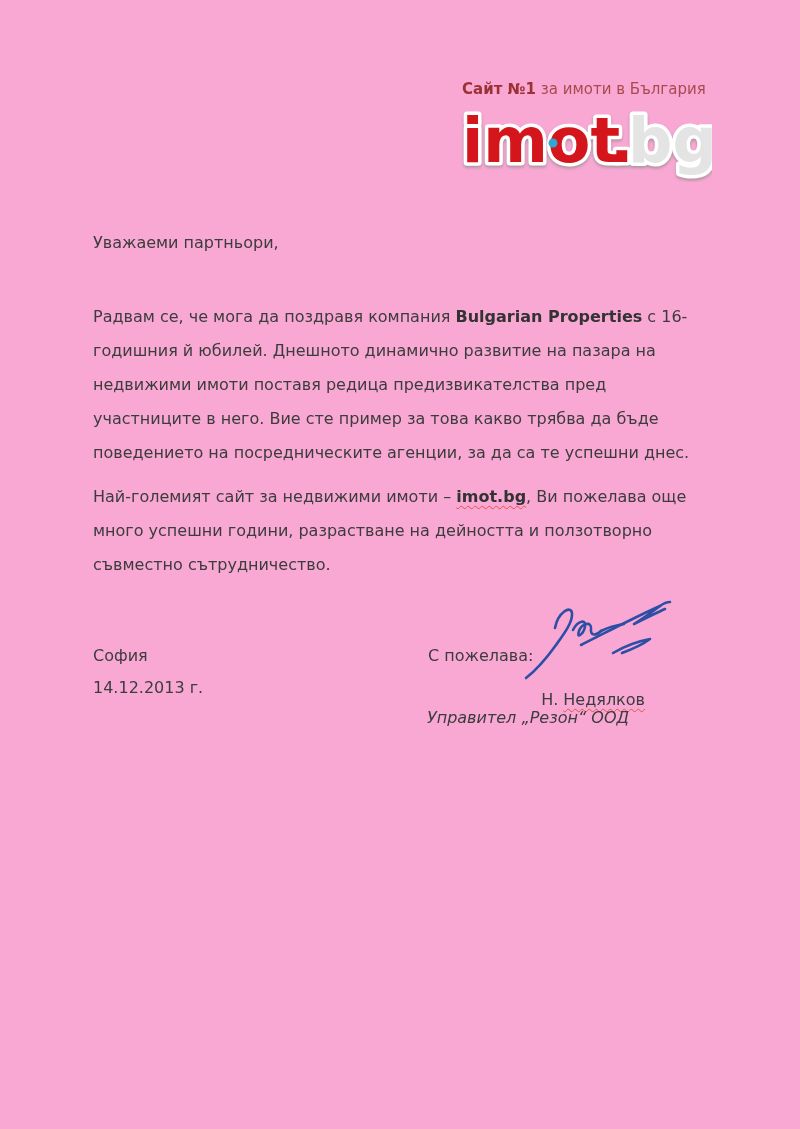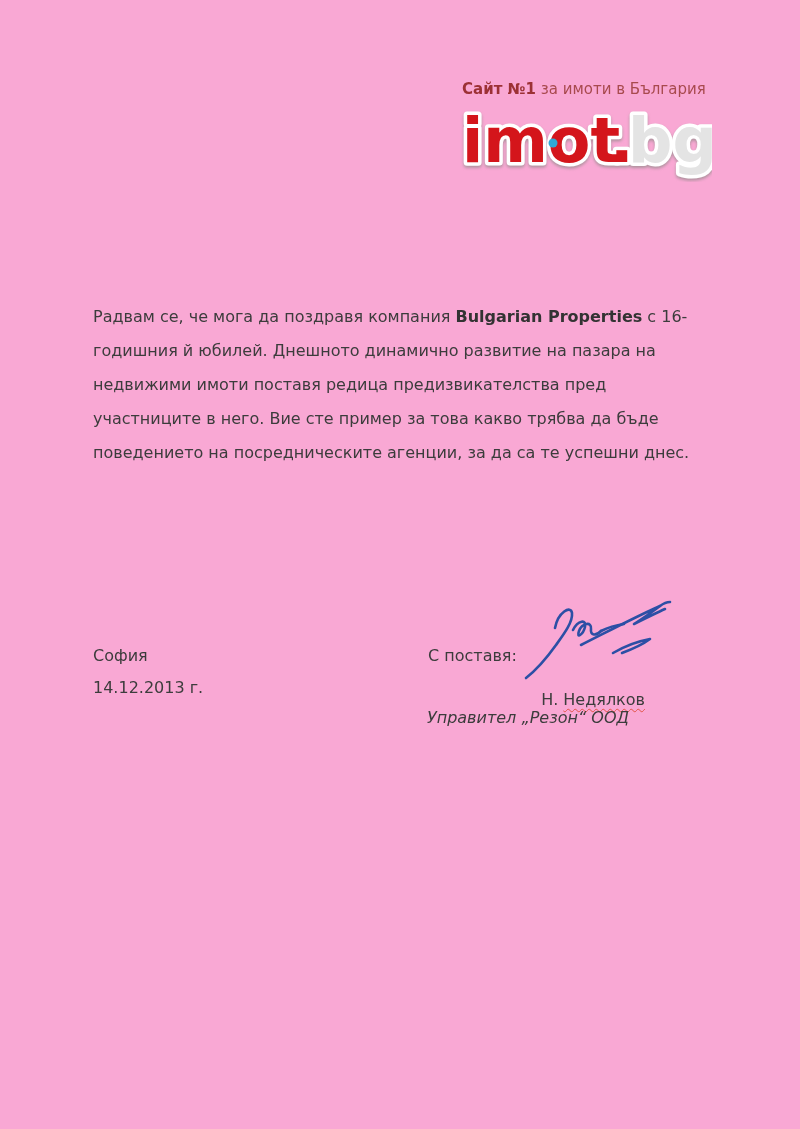--- a/index.html
+++ b/index.html
@@ -67,28 +67,30 @@
         <text x="150" y="60">.</text>
         <text x="168" y="60">bg</text>
       </g>
       <text class="fill-red" x="2" y="60">imot</text>
       <text class="fill-red" x="150" y="60">.</text>
       <text class="fill-silver" x="168" y="60">bg</text>
       <circle class="logo-blue-dot" cx="93" cy="41" r="4.5"></circle>
     </svg>
   </div>
 
+  <div class="salutation">Уважаеми партньори,</div>
 
   <p class="para p1"><span>Радвам се, че мога да поздравя компания </span><span class="b">Bulgarian Properties</span><span> с 16-годишния й юбилей. Днешното динамично развитие на пазара на недвижими имоти поставя редица предизвикателства пред участниците в него. Вие сте пример за това какво трябва да бъде поведението на посредническите агенции, за да са те успешни днес.</span></p>
 
+  <p class="para p2"><span>Най-големият сайт за недвижими имоти – </span><span class="b misspell">imot.bg</span><span>, Ви пожелава още много успешни години, разрастване на дейността и ползотворно съвместно сътрудничество.</span></p>
 
   <div class="signoff">
     <div class="city">София</div>
     <div class="date">14.12.2013 г.</div>
-    <div class="regards">С поставя:</div>
+    <div class="regards">С пожелава:</div>
 
     <svg class="signature" width="152" height="86" viewBox="0 0 152 86" xmlns="http://www.w3.org/2000/svg">
       <path d="M34 30 C37 14 50 7 51 15 C52 24 43 36 35 47 C25 61 14 73 5 80"></path>
       <path d="M52 32 C57 22 66 21 64 29 C62 37 55 41 58 33 C61 25 71 23 70 31 C69 38 75 38 80 33"></path>
       <path d="M80 33 C88 29 96 27 103 26"></path>
       <path d="M60 47 C84 35 112 20 139 8 C131 14 121 21 113 26 C123 21 135 15 144 11"></path>
       <path d="M139 8 C143 5 147 4 149 4"></path>
       <path d="M92 55 C104 48 118 43 129 41 C121 47 109 52 101 55"></path>
     </svg>
 

